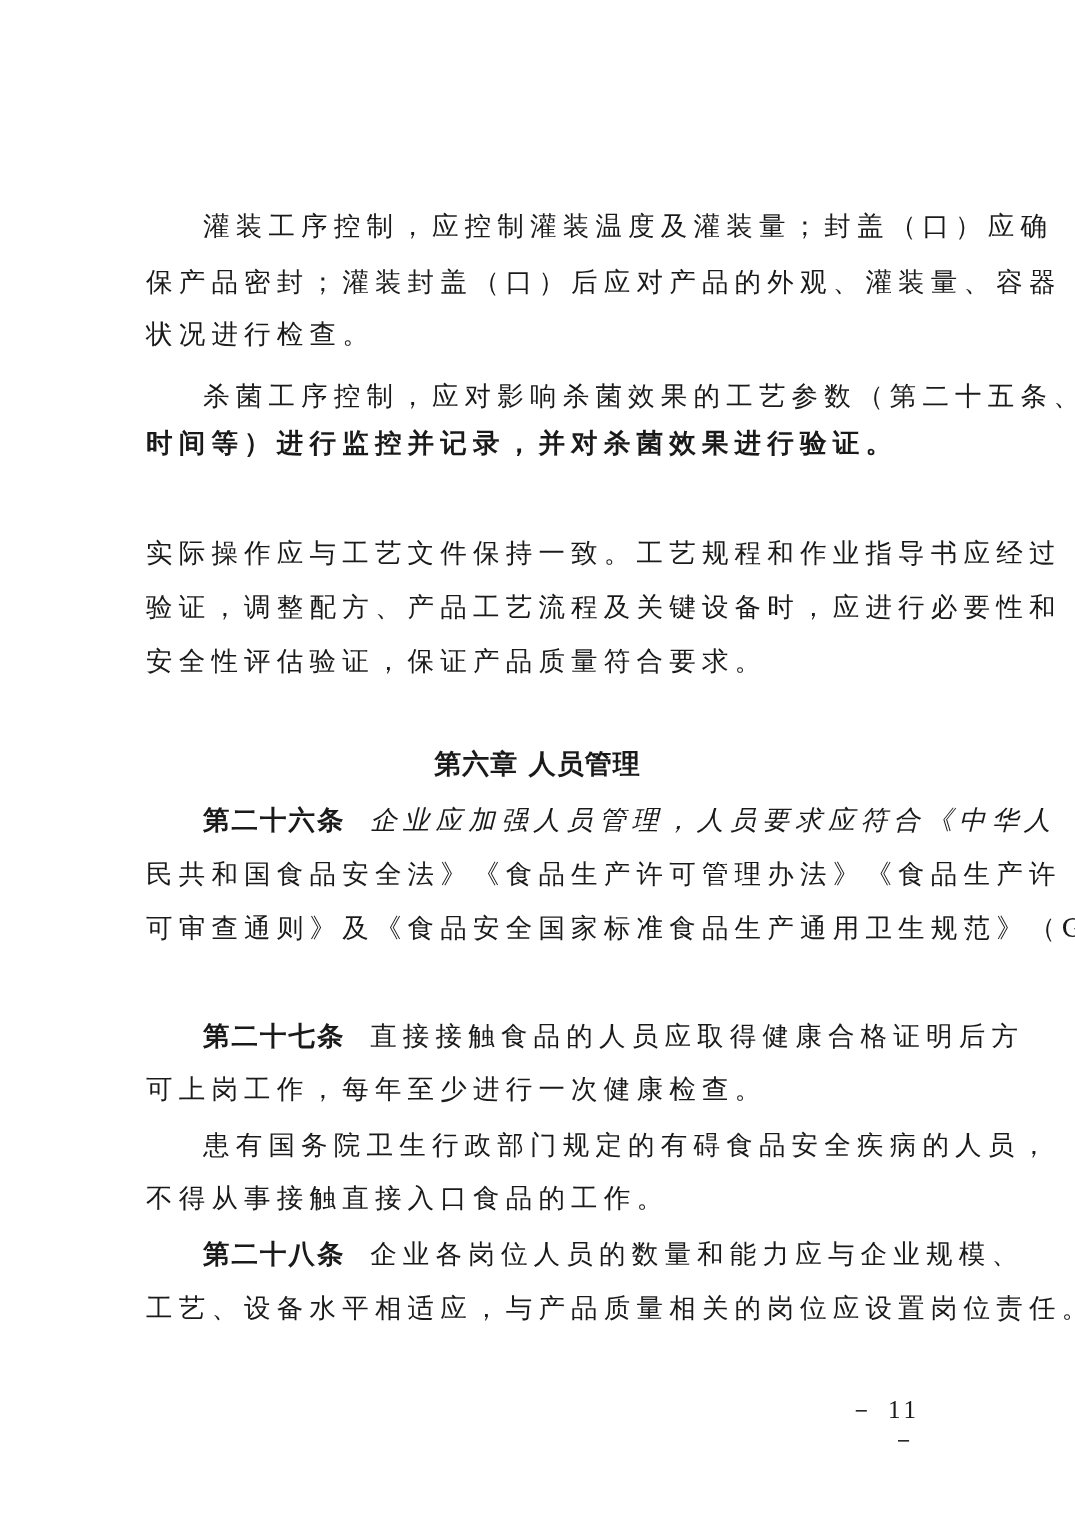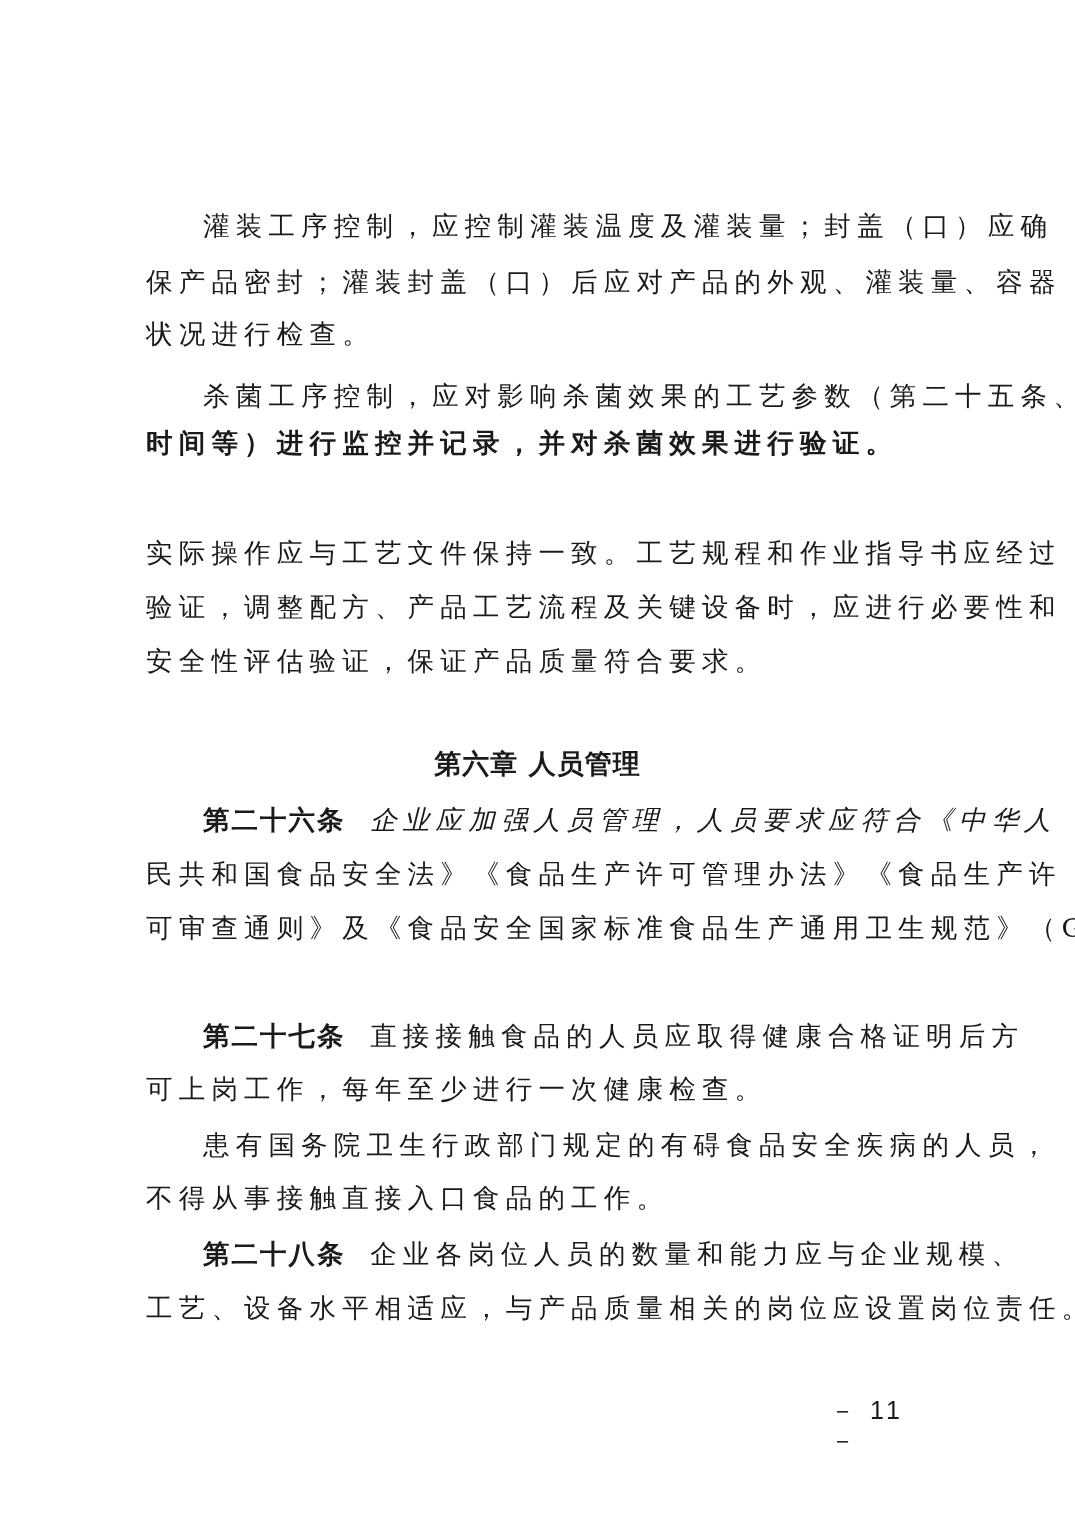--- a/index.html
+++ b/index.html
@@ -48,22 +48,22 @@
       font-weight: bold;
       font-size: 27px;
       line-height: 36px;
       letter-spacing: 1px;
     }
     .page-number {
       position: absolute;
       top: 1395px;
       left: 830px;
       width: 90px;
-      text-align: left;
-      font-family: Liberation Sans, sans-serif;
+      text-align: right;
+      font-family: Liberation Serif, serif;
       font-size: 25px;
       line-height: 30px;
       letter-spacing: 4px;
     }
   </style>
 </head>
 <body>
 
 <div class="page">
 

